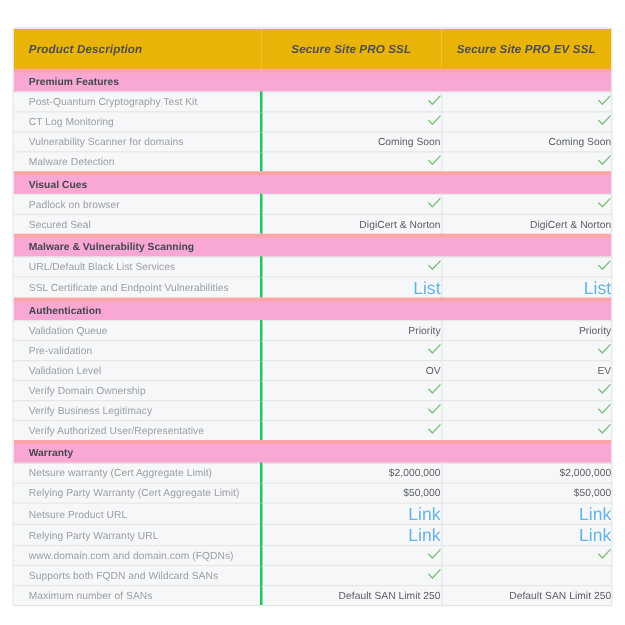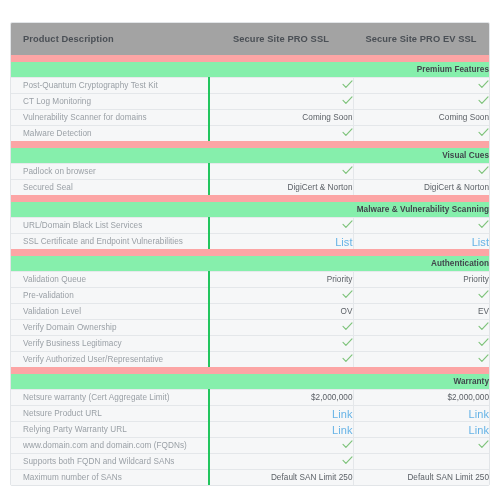--- a/index.html
+++ b/index.html
@@ -29,48 +29,49 @@
     border-collapse: collapse;
     table-layout: fixed;
   }
 
   table.cmp col.c-desc { width: 198px; }
   table.cmp col.c-p1   { width: 144px; }
   table.cmp col.c-p2   { width: 136px; }
 
   
   thead th {
-    background: #a3a3a3;
+    background: #eab308;
     border-bottom: 1px solid #dfe3e6;
     height: 32px;
     font-size: 9.3px;
     font-weight: bold;
     color: #4a4f55;
     letter-spacing: 0.1px;
     padding: 0;
     vertical-align: middle;
+    font-style: italic;
   }
   thead th.h-desc {
     text-align: left;
     padding-left: 12px;
   }
   thead th.h-prod {
   }
 
   
   tr.section-row td {
-    background: #86efac;
-    border-top: 7px solid #fca5a5;
+    background: #f9a8d4;
+    border-top: 3px solid #fca5a5;
     border-bottom: 1px solid #e6e9ec;
     height: 15px;
     font-size: 8.2px;
     font-weight: bold;
     color: #41464c;
     padding: 0 0 0 12px;
-    text-align: right;
+    text-align: left;
     letter-spacing: 0.05px;
     vertical-align: middle;
   }
 
   
   tr.data-row td {
     background: #f6f7f8;
     border-bottom: 1px solid #e4e7ea;
     height: 15px;
     font-size: 8.2px;
@@ -102,21 +103,21 @@
     line-height: 1;
     color: #7dc37a;
     font-size: 11px;
     position: relative;
     top: 0px;
   }
   .check svg { display: block; }
 
   .link-text {
     color: #66b3e6;
-    font-size: 11px;
+    font-size: 14px;
     text-decoration: none;
     cursor: pointer;
     margin-top: 26px;
   }
 
   .txt-val {
     color: #5a5f65;
     font-size: 8.2px;
   }
 
@@ -189,21 +190,21 @@
         </tr>
         <tr class="data-row">
           <td class="cell-desc">Secured Seal</td>
           <td class="cell-val"><span class="txt-val">DigiCert &amp; Norton</span></td>
           <td class="cell-val"><span class="txt-val">DigiCert &amp; Norton</span></td>
         </tr>
         <tr class="section-row">
           <td colspan="3">Malware &amp; Vulnerability Scanning</td>
         </tr>
         <tr class="data-row">
-          <td class="cell-desc">URL/Domain Black List Services</td>
+          <td class="cell-desc">URL/Default Black List Services</td>
           <td class="cell-val"><span class="check"><svg width="11" height="9" viewBox="0 0 11 9" xmlns="http://www.w3.org/2000/svg">
                 <path d="M1 4.4 L3.9 7.4 L10 0.9" fill="none" stroke="#7dc37a" stroke-width="1.15" stroke-linecap="round" stroke-linejoin="round"></path>
               </svg></span></td>
           <td class="cell-val"><span class="check"><svg width="11" height="9" viewBox="0 0 11 9" xmlns="http://www.w3.org/2000/svg">
                 <path d="M1 4.4 L3.9 7.4 L10 0.9" fill="none" stroke="#7dc37a" stroke-width="1.15" stroke-linecap="round" stroke-linejoin="round"></path>
               </svg></span></td>
         </tr>
         <tr class="data-row">
           <td class="cell-desc">SSL Certificate and Endpoint Vulnerabilities</td>
           <td class="cell-val"><a class="link-text" href="#">List</a></td>
@@ -260,20 +261,25 @@
         </tr>
         <tr class="section-row">
           <td colspan="3">Warranty</td>
         </tr>
         <tr class="data-row">
           <td class="cell-desc">Netsure warranty (Cert Aggregate Limit)</td>
           <td class="cell-val"><span class="txt-val">$2,000,000</span></td>
           <td class="cell-val"><span class="txt-val">$2,000,000</span></td>
         </tr>
         <tr class="data-row">
+          <td class="cell-desc">Relying Party Warranty (Cert Aggregate Limit)</td>
+          <td class="cell-val"><span class="txt-val">$50,000</span></td>
+          <td class="cell-val"><span class="txt-val">$50,000</span></td>
+        </tr>
+        <tr class="data-row">
           <td class="cell-desc">Netsure Product URL</td>
           <td class="cell-val"><a class="link-text" href="#">Link</a></td>
           <td class="cell-val"><a class="link-text" href="#">Link</a></td>
         </tr>
         <tr class="data-row">
           <td class="cell-desc">Relying Party Warranty URL</td>
           <td class="cell-val"><a class="link-text" href="#">Link</a></td>
           <td class="cell-val"><a class="link-text" href="#">Link</a></td>
         </tr>
         <tr class="data-row">

